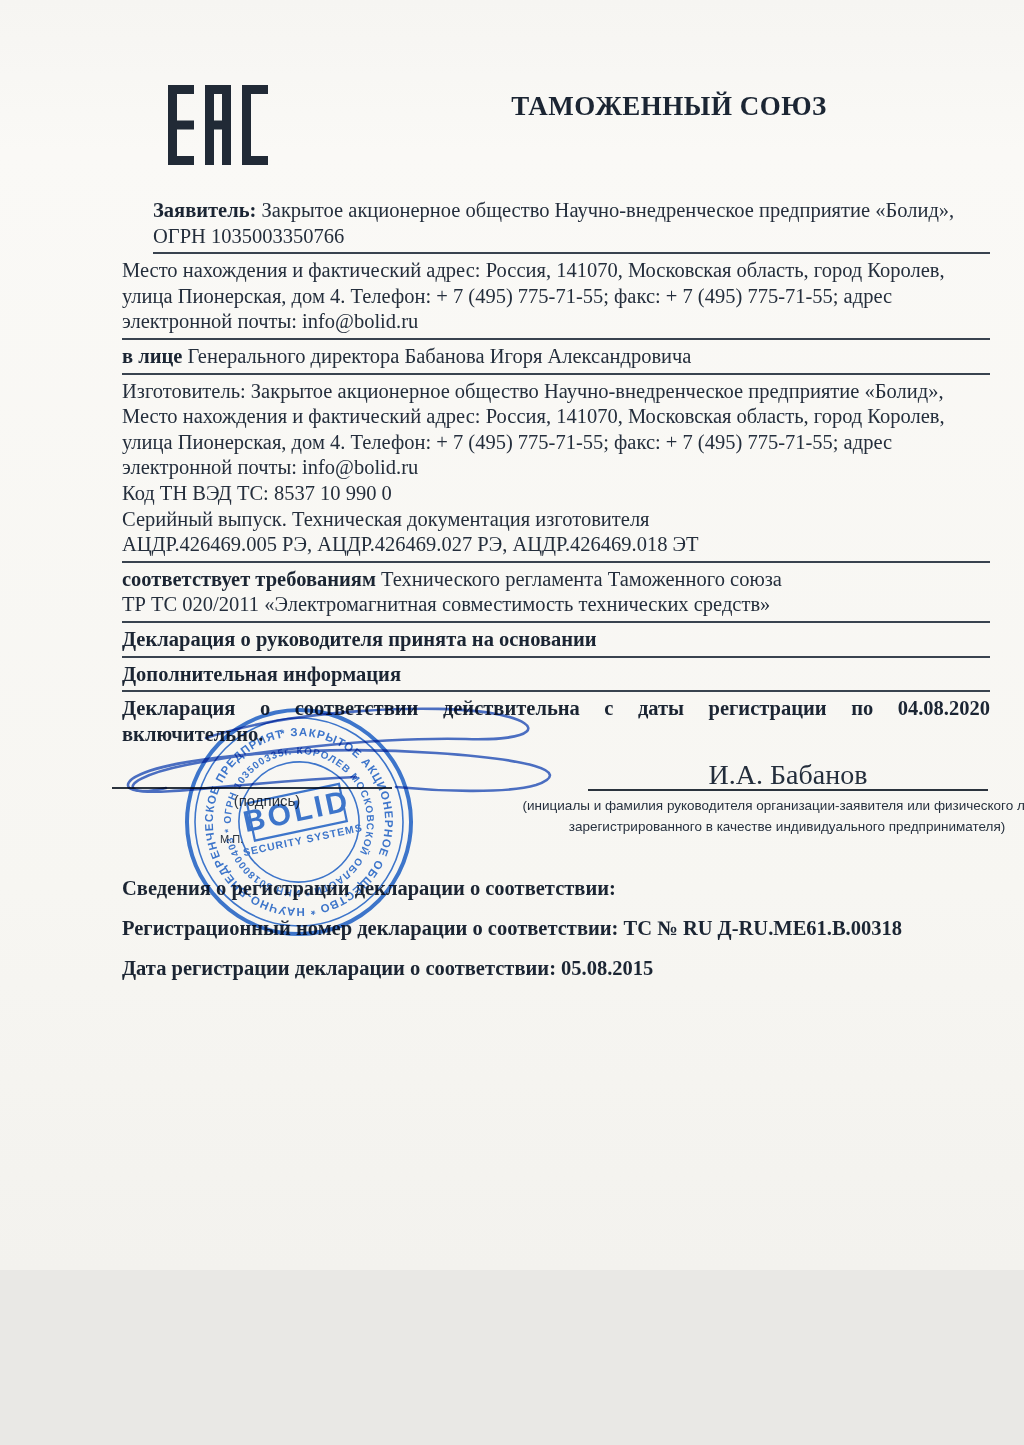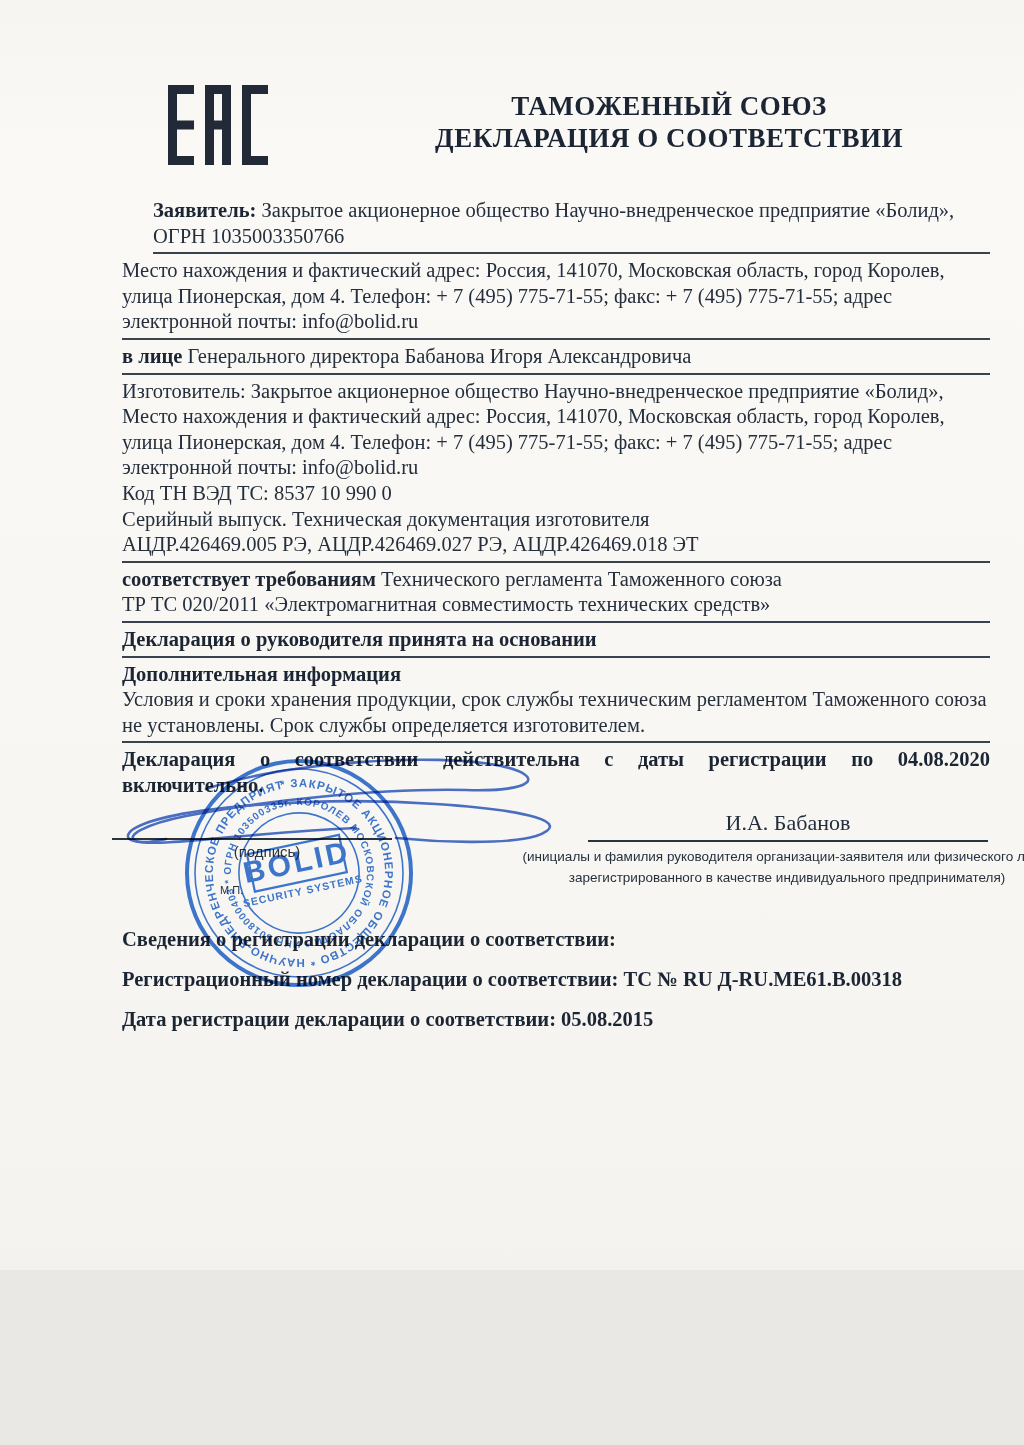--- a/index.html
+++ b/index.html
@@ -47,21 +47,21 @@
   .sig-caption{
     position:absolute; left:85px; top:41px; width:120px; text-align:center;
     font-family:"Liberation Sans",sans-serif; font-size:15px; color:#2b333d;
   }
   .mp{
     position:absolute; left:98px; top:82px;
     font-family:"Liberation Sans",sans-serif; font-size:11px; color:#2b333d;
   }
   .name{
     position:absolute; left:466px; top:8px; width:400px; text-align:center;
-    font-size:22px; color:#242e3c;
+    font-size:28px; color:#242e3c;
   }
   .sig-line-right{
     position:absolute; left:466px; top:38px; width:400px;
     border-top:2px solid #2b333d;
   }
   .name-caption{
     position:absolute; left:400px; top:44px; width:530px; text-align:center;
     font-family:"Liberation Sans",sans-serif; font-size:13.5px; line-height:21px;
     color:#26303e;
   }
@@ -97,21 +97,20 @@
           <rect x="54" y="0" width="9" height="80"></rect>
           <rect x="37" y="0" width="26" height="9"></rect>
           <rect x="37" y="35.5" width="26" height="9"></rect>
           <rect x="74" y="0" width="9" height="80"></rect>
           <rect x="74" y="0" width="26" height="9"></rect>
           <rect x="74" y="71" width="26" height="9"></rect>
         </g>
       </svg>
       <div class="titles">
         <div>ТАМОЖЕННЫЙ СОЮЗ</div>
-        <div>ДЕКЛАРАЦИЯ О СООТВЕТСТВИИ</div>
       </div>
     </div>
 
     <div class="sec first rule"><span class="b">Заявитель:</span><span> Закрытое  акционерное общество  Научно-внедренческое предприятие «Болид», ОГРН  1035003350766</span></div>
 
     <div class="sec rule">Место нахождения и фактический адрес: Россия, 141070, Московская область, город Королев, улица Пионерская, дом 4. Телефон:  + 7 (495) 775-71-55;  факс: + 7 (495) 775-71-55; адрес электронной почты: info@bolid.ru</div>
 
     <div class="sec rule"><span class="b">в лице</span><span> Генерального директора Бабанова Игоря Александровича</span></div>
 
 
@@ -128,21 +127,20 @@
       <div><span class="b">соответствует требованиям</span><span> Технического регламента Таможенного союза</span></div>
       <div>ТР ТС 020/2011 «Электромагнитная совместимость технических средств»</div>
     </div>
 
     <div class="sec mt rule">
       <div class="b">Декларация о руководителя принята на основании</div>
     </div>
 
     <div class="sec mt rule">
       <div class="b">Дополнительная информация</div>
-      <div>Условия и сроки хранения продукции, срок службы техническим регламентом Таможенного союза не установлены. Срок службы определяется изготовителем.</div>
     </div>
 
     <div class="sec mt">
       <div class="just">Декларация о соответствии действительна с даты регистрации по 04.08.2020</div>
       <div class="b">включительно.</div>
     </div>
 
     <div class="sigblock">
 
       <svg class="signature-svg" viewBox="0 0 480 130">

